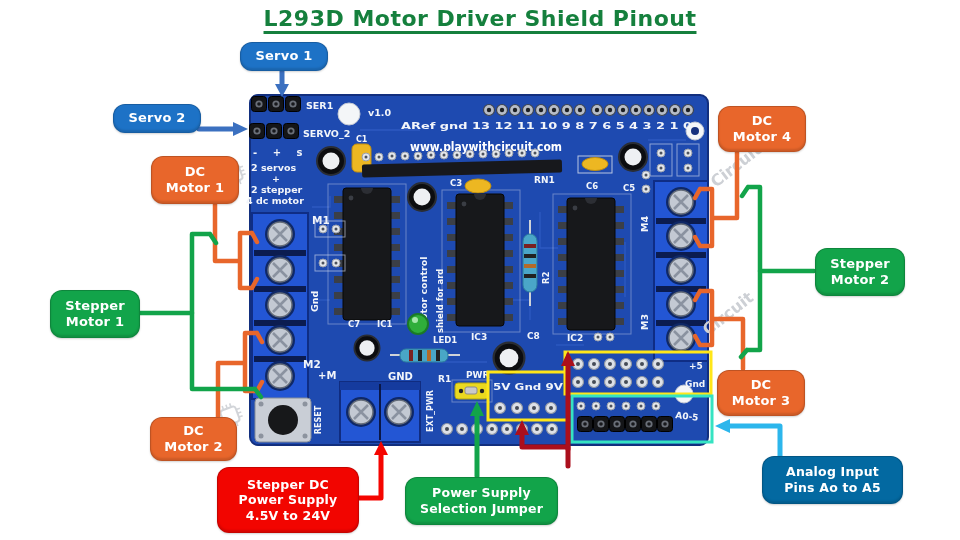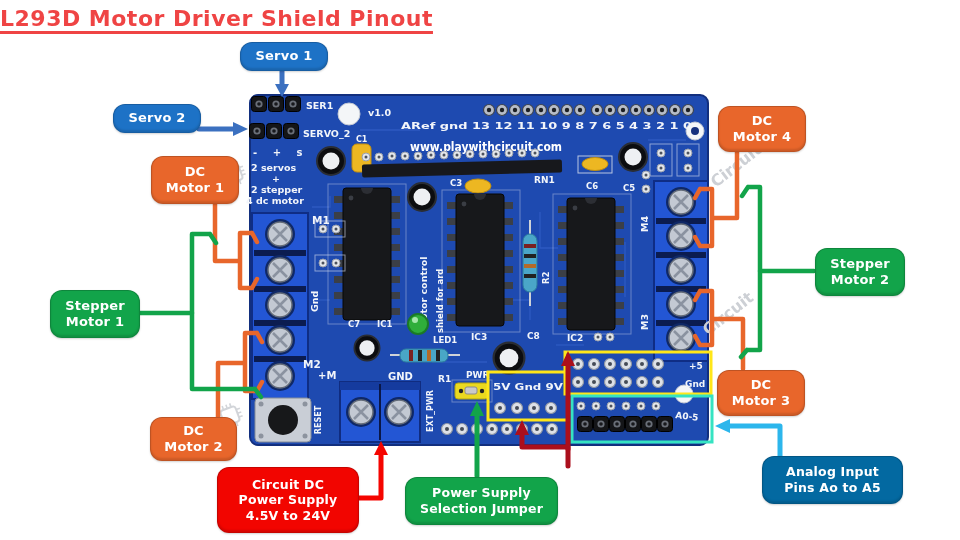--- a/index.html
+++ b/index.html
@@ -1,20 +1,20 @@
 <!DOCTYPE html>
 <html><head>
 <meta charset="utf-8">
 <style>
   html,body{margin:0;padding:0;background:#ffffff;}
   .stage{position:relative;width:960px;height:540px;background:#ffffff;overflow:hidden;
          font-family:"DejaVu Sans",sans-serif;}
   .stage svg{position:absolute;left:0;top:0;}
-  .title{position:absolute;top:6px;left:0;width:100%;text-align:left;
-         font-size:22px;font-weight:bold;color:#ef4444;
+  .title{position:absolute;top:6px;left:0;width:100%;text-align:center;
+         font-size:22px;font-weight:bold;color:#15803d;
          text-decoration:underline;text-decoration-thickness:2.5px;text-underline-offset:5px;
          letter-spacing:.5px;}
   .callout{position:absolute;border-radius:12px;color:#fff;font-weight:bold;
            display:flex;flex-direction:column;align-items:center;justify-content:center;
            text-align:center;font-size:13px;line-height:1.25;letter-spacing:.2px;
            border:1.5px solid rgba(0,0,0,.18);
            box-shadow:inset 0 -2px 2px rgba(0,0,0,.12), 0 1px 2px rgba(0,0,0,.18);}
   .c-blue{background:#1d72c6}
   .c-orange{background:#e8662b}
   .c-green{background:#12a44a}
@@ -443,21 +443,21 @@
 </div>
 <div class="callout c-green" id="co-st1">
   <span>Stepper</span>
   <span>Motor 1</span>
 </div>
 <div class="callout c-orange" id="co-dc2">
   <span>DC</span>
   <span>Motor 2</span>
 </div>
 <div class="callout c-red" id="co-ext">
-  <span>Circuit DC</span>
+  <span>Stepper DC</span>
   <span>Power Supply</span>
   <span>4.5V to 24V</span>
 </div>
 <div class="callout c-green" id="co-jmp">
   <span>Power Supply</span>
   <span>Selection Jumper</span>
 </div>
 <div class="callout c-cyan" id="co-ana">
   <span>Analog Input</span>
   <span>Pins Ao to A5</span>

